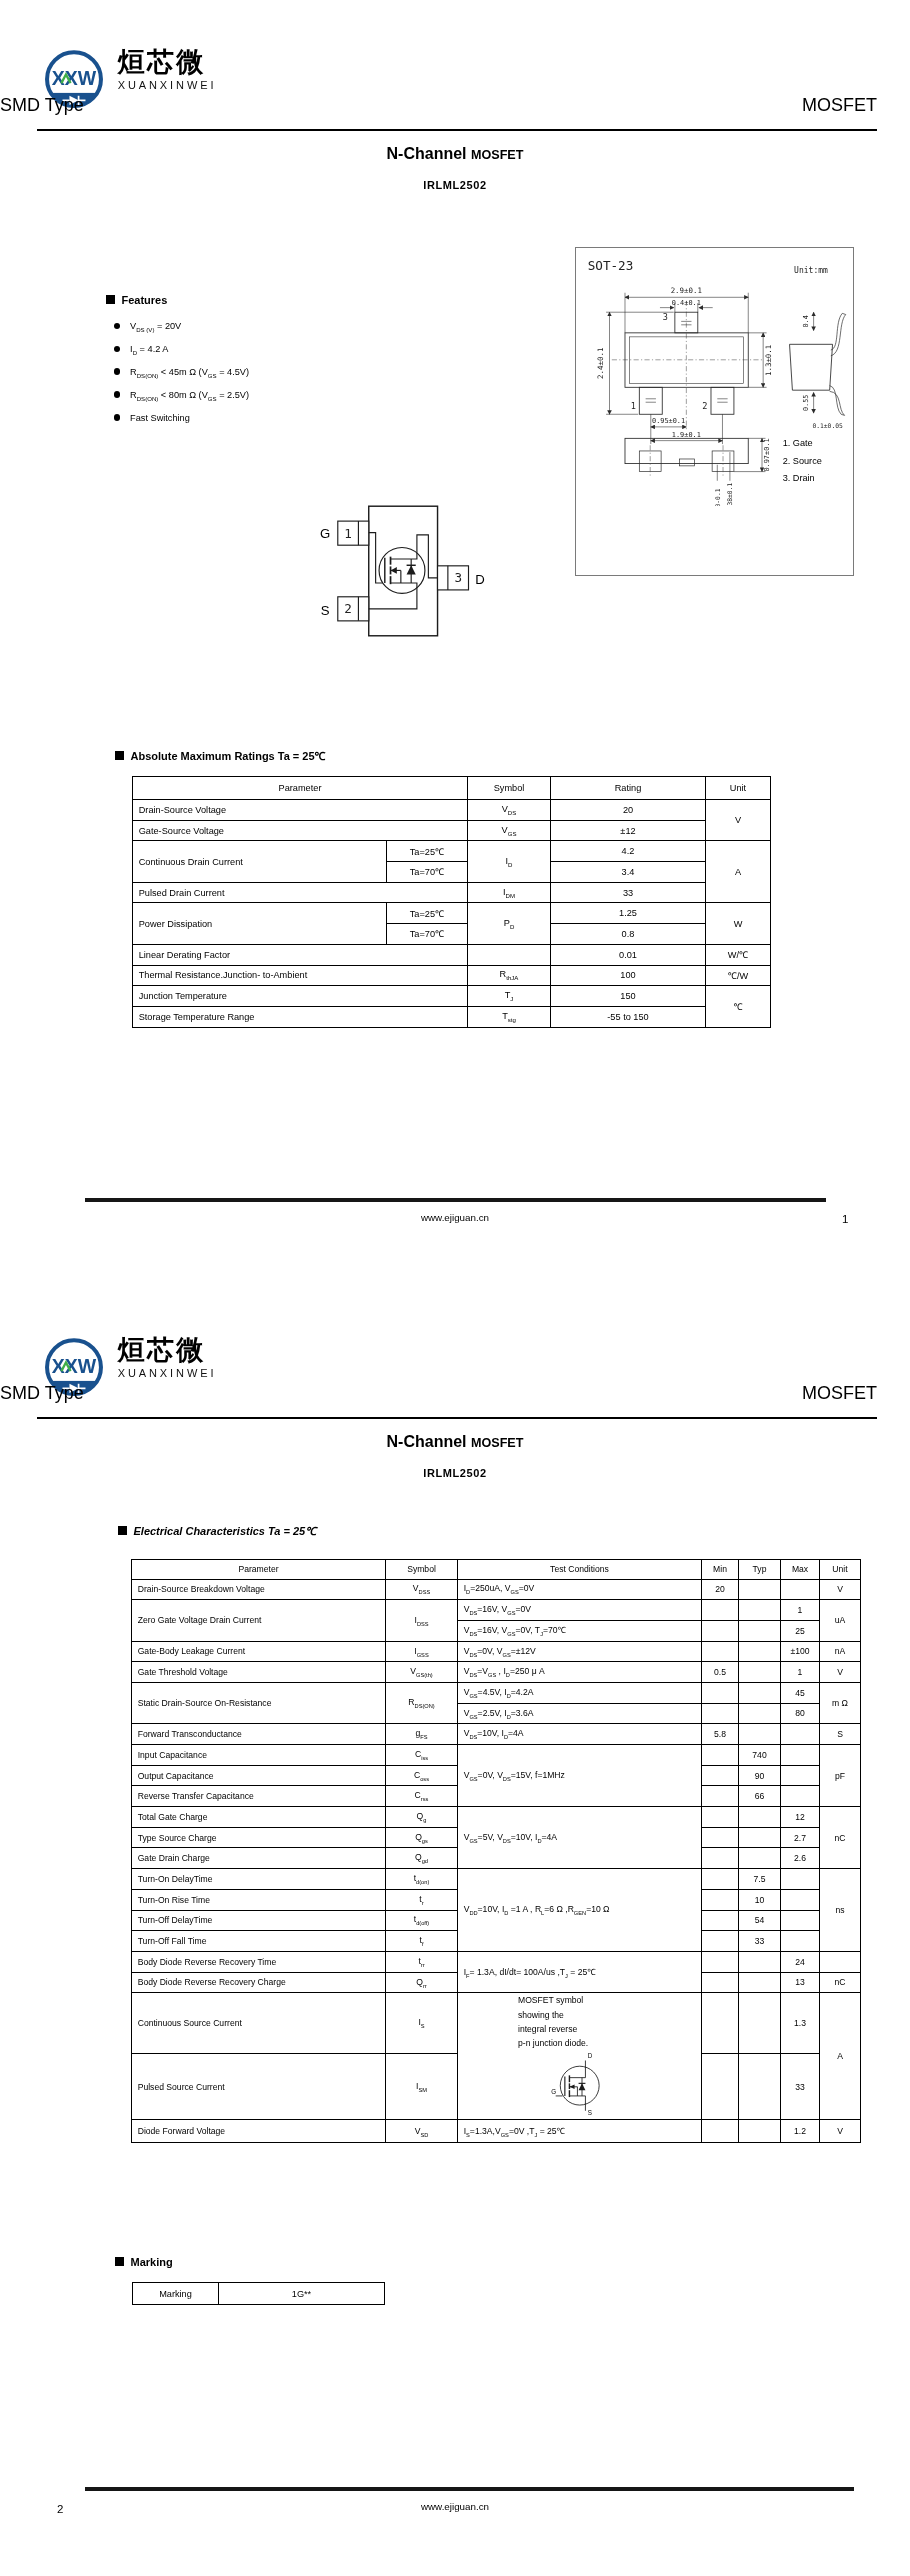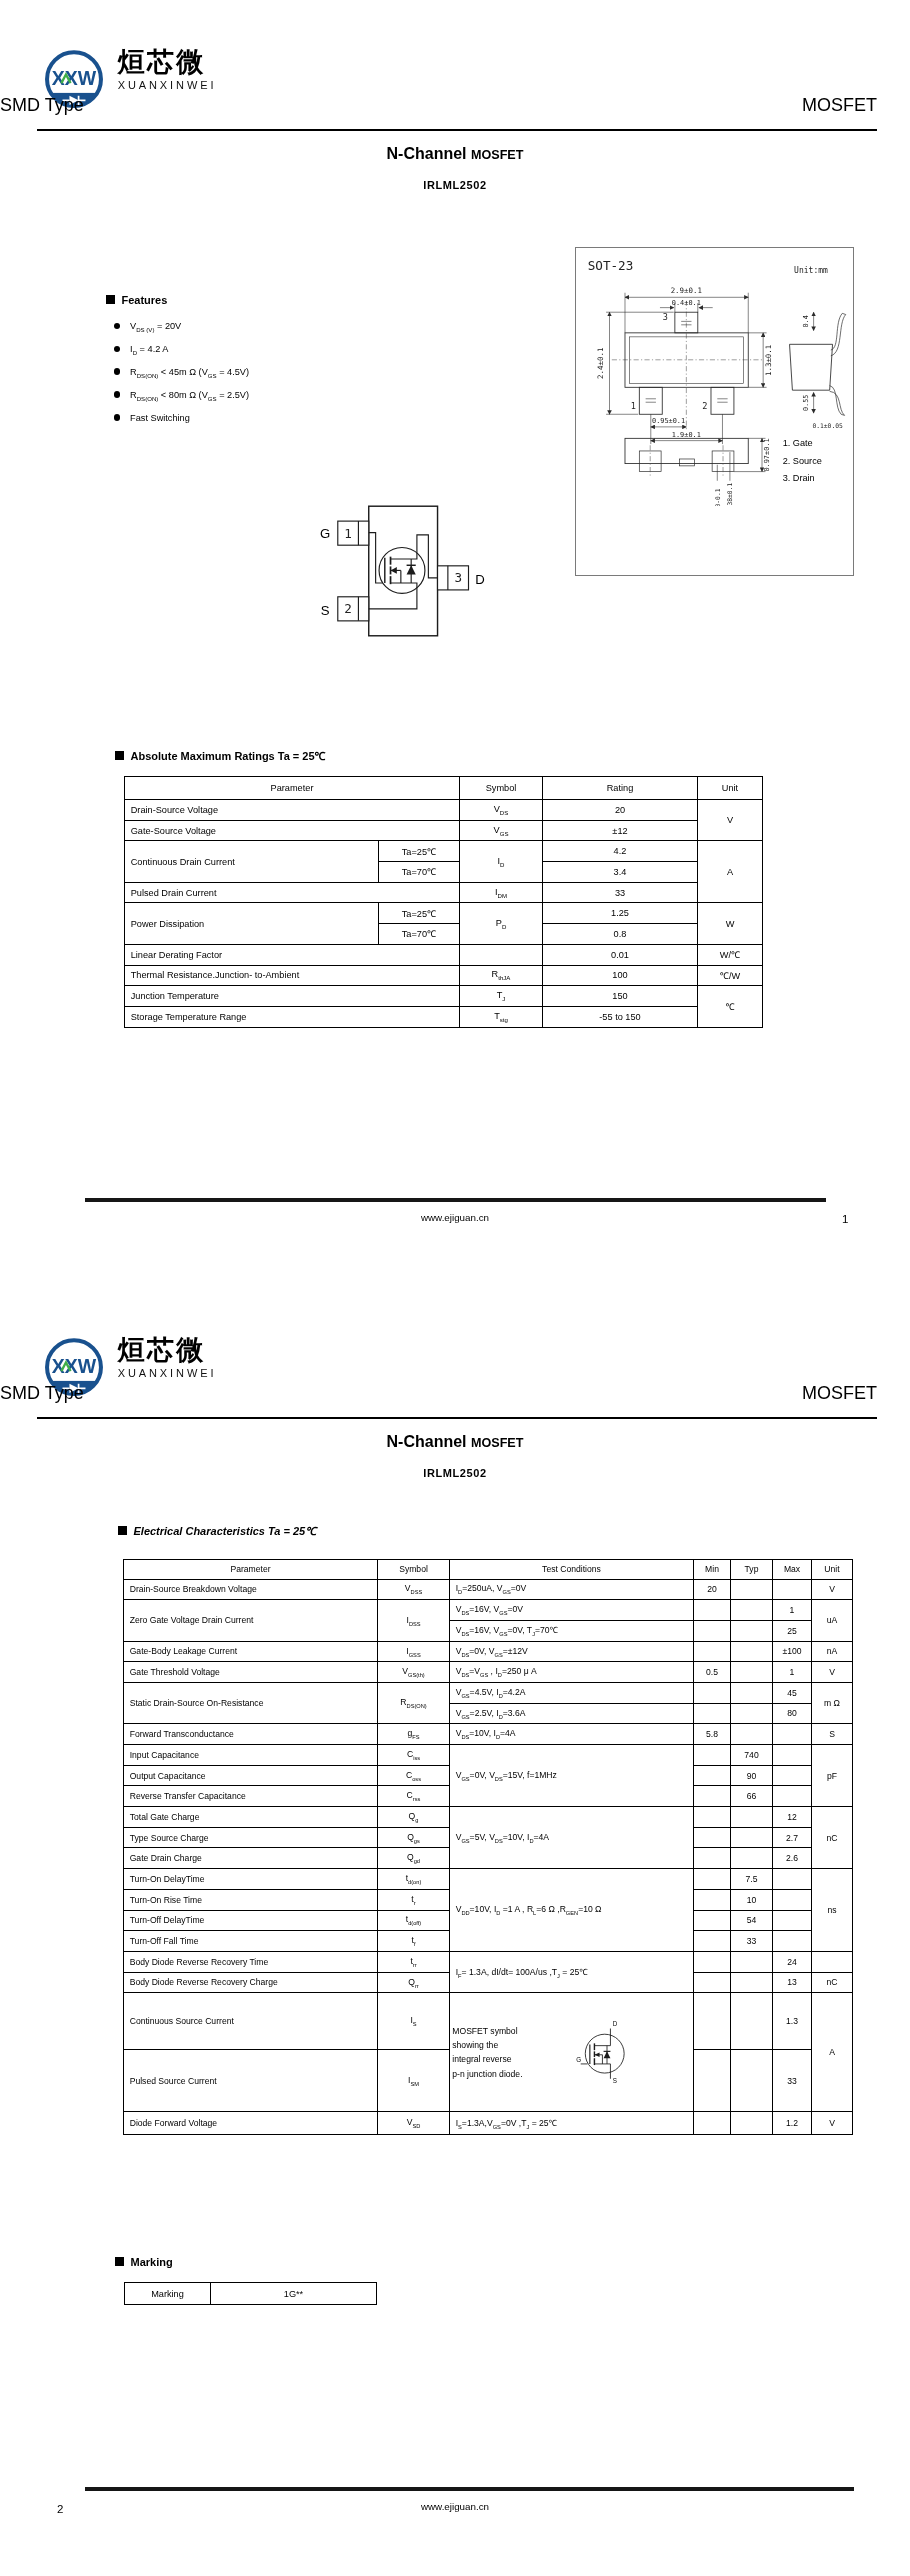--- a/index.html
+++ b/index.html
@@ -39,33 +39,33 @@
   .cad { font-family:"DejaVu Sans Mono", monospace; fill:#222; }
   .leg { font-family:"Liberation Sans", sans-serif; fill:#000; }
   svg .ln { stroke:#2b2b2b; fill:none; }
   svg .dim { stroke:#2b2b2b; fill:none; stroke-width:1; }
   svg .cl { stroke:#555; stroke-width:1; stroke-dasharray:9 4 2 4; fill:none; }
 
   
   .pinout { position:absolute; left:316px; top:497px; }
 
   
-  table.t { border-collapse:collapse; table-layout:fixed; position:absolute; border:1.7px solid #000; background:#fff; }
+  table.t { border-collapse:collapse; table-layout:fixed; position:absolute; border:1.7px solid #000; background:#fff;margin-left:8px; }
   table.t td { border:1.1px solid #000; text-align:center; vertical-align:middle; padding:0 2.3px; font-weight:normal; }
   table.t td.l { text-align:left; padding-left:5.7px; }
   sub { font-size:0.66em; }
 
   .abs { left:124px; top:776px; width:639px; font-size:9.2px; }
   .abs tr { height:20.7px; } .abs tr.hd { height:23px; }
 
   .elec { left:123px; top:271px; width:729px; font-size:8.6px; }
   .elec tr { height:20.7px; } .elec tr.hd { height:19.5px; }
   .elec tr.tall1 { height:57px; } .elec tr.tall2 { height:62px; } .elec tr.vsd { height:23px; }
   .notecell { padding:2.3px 1.1px 2.3px 11.5px; }
-  .noteflex { display:flex; align-items:center; justify-content:flex-start; }
+  .noteflex { display:flex; align-items:center; justify-content:flex-start;flex-direction:column; }
   .notetext { text-align:left; font-size:8.6px; line-height:14.3px; width:123px; }
 
   .mark { left:124px; top:994px; width:252px; font-size:9.2px; }
   .mark td { border:1.7px solid #000; height:22px; }
 
   
   .f-line { position:absolute; left:85px; top:1198px; width:741px; height:4px; background:#161616; }
   .f-site { position:absolute; top:1212px; left:0; width:100%; text-align:center; font-size:9.8px; }
   .f-num-r { position:absolute; left:842px; top:1213px; font-size:11.5px; }
   .f-num-l { position:absolute; left:57px;  top:1215px; font-size:11.5px; }

